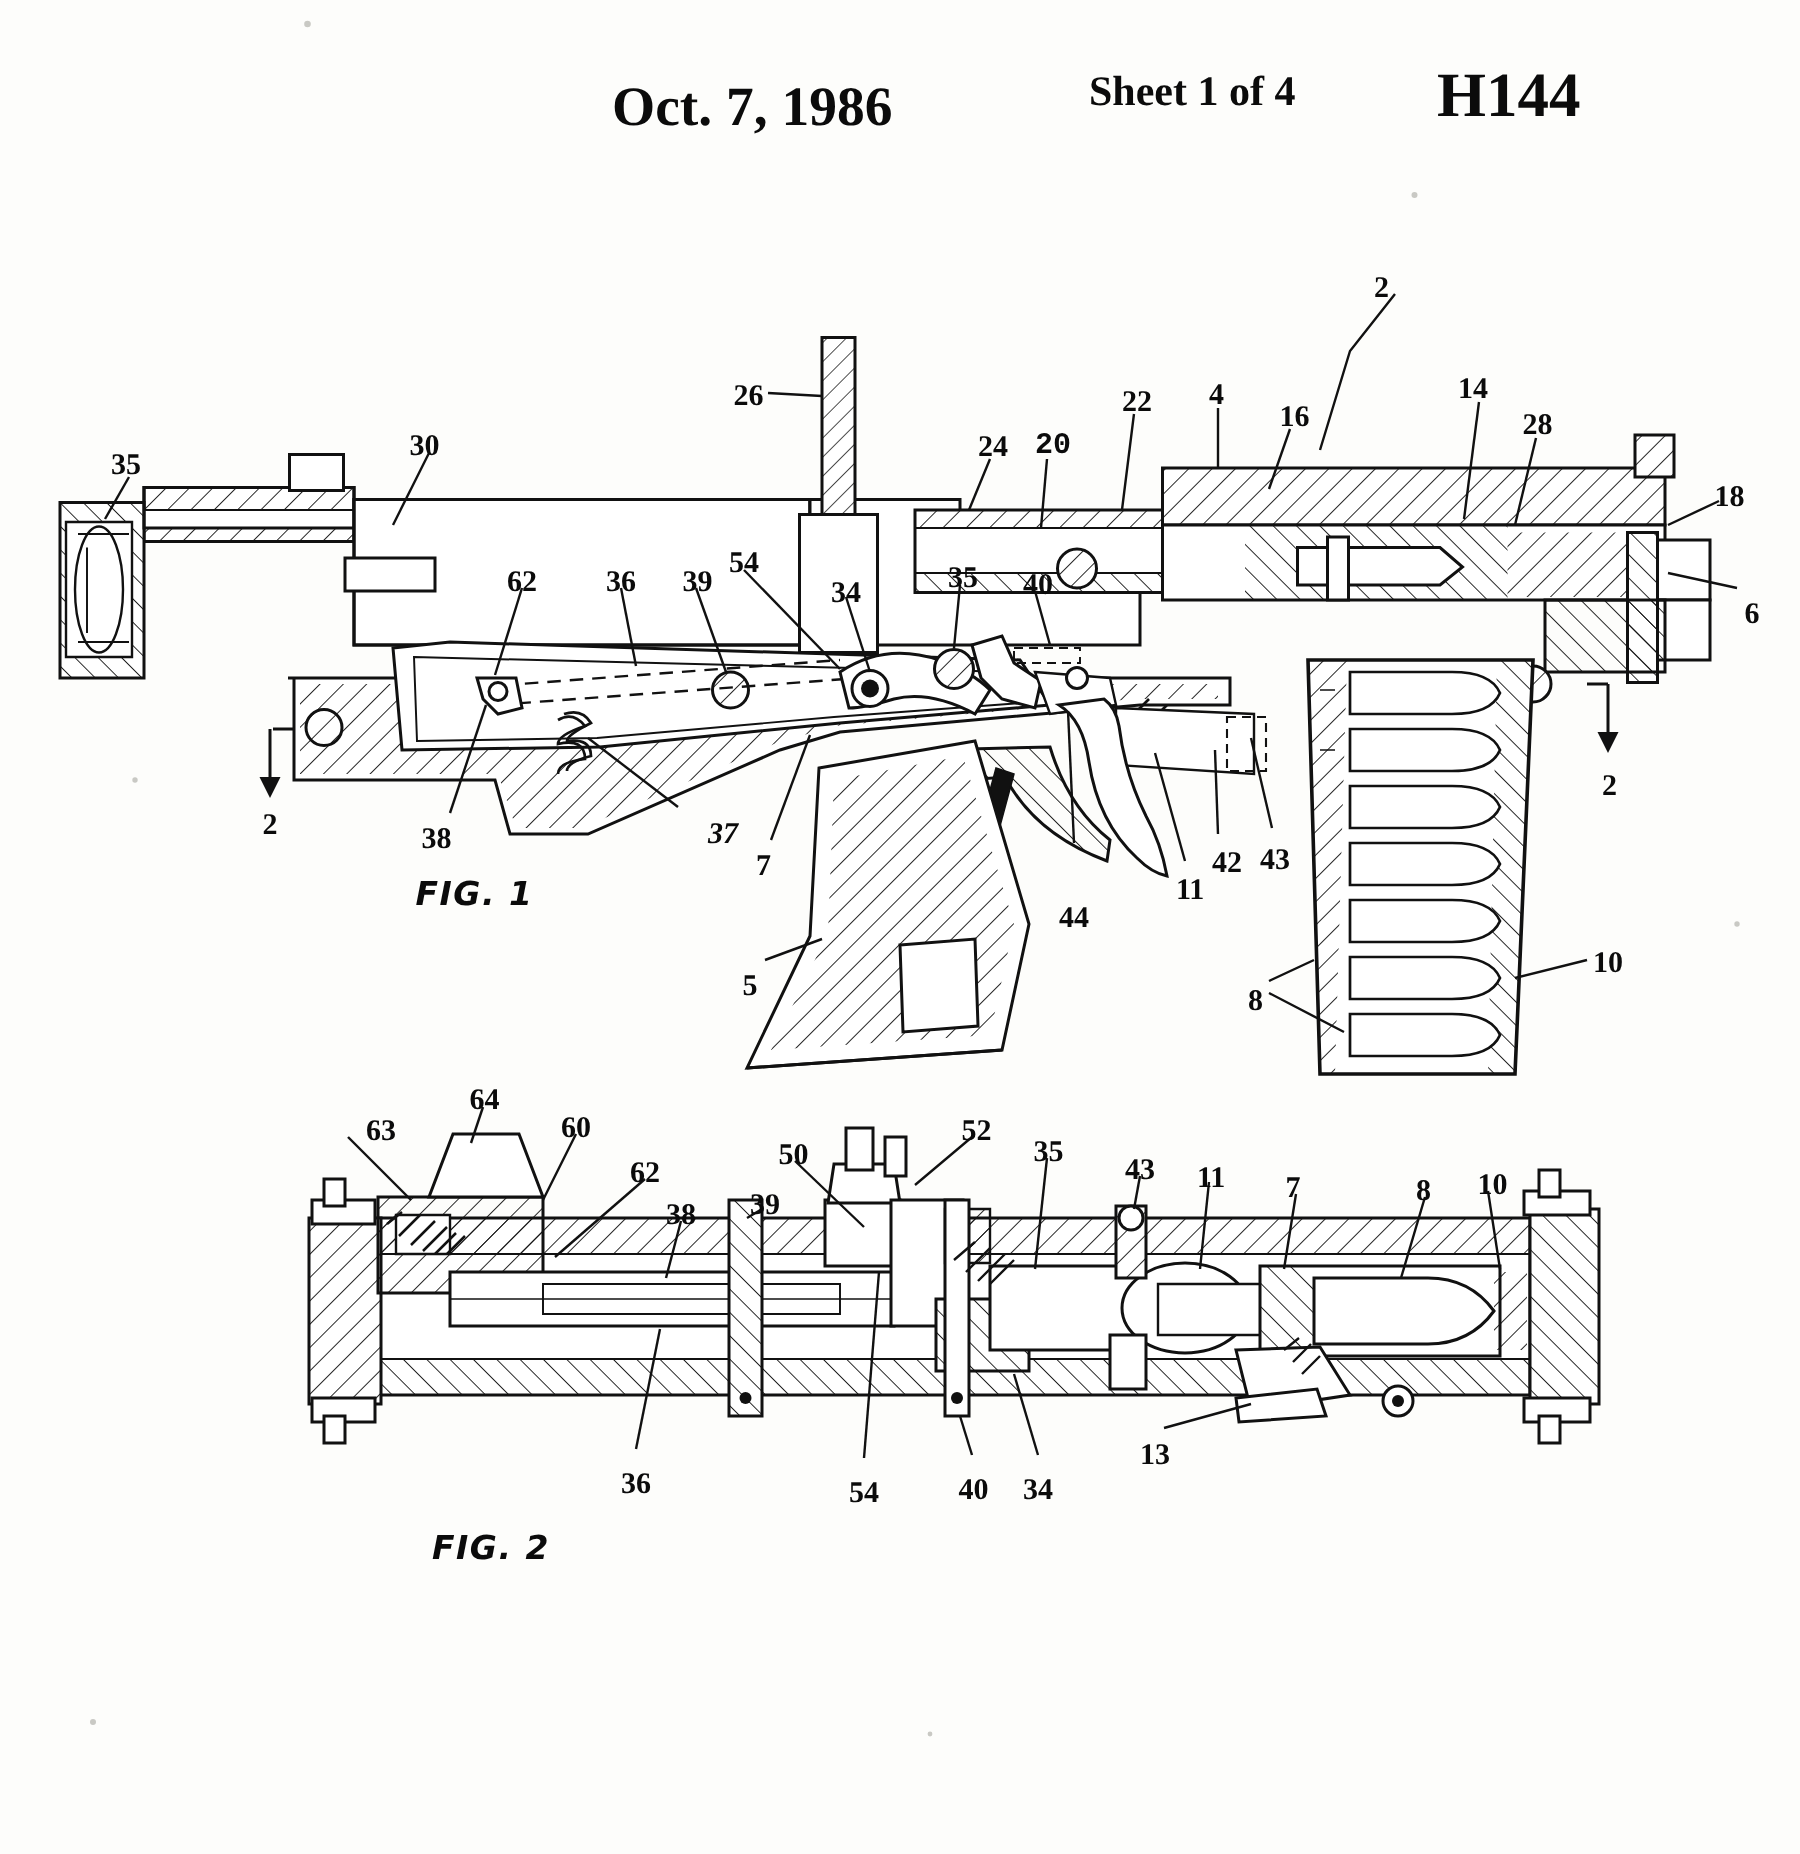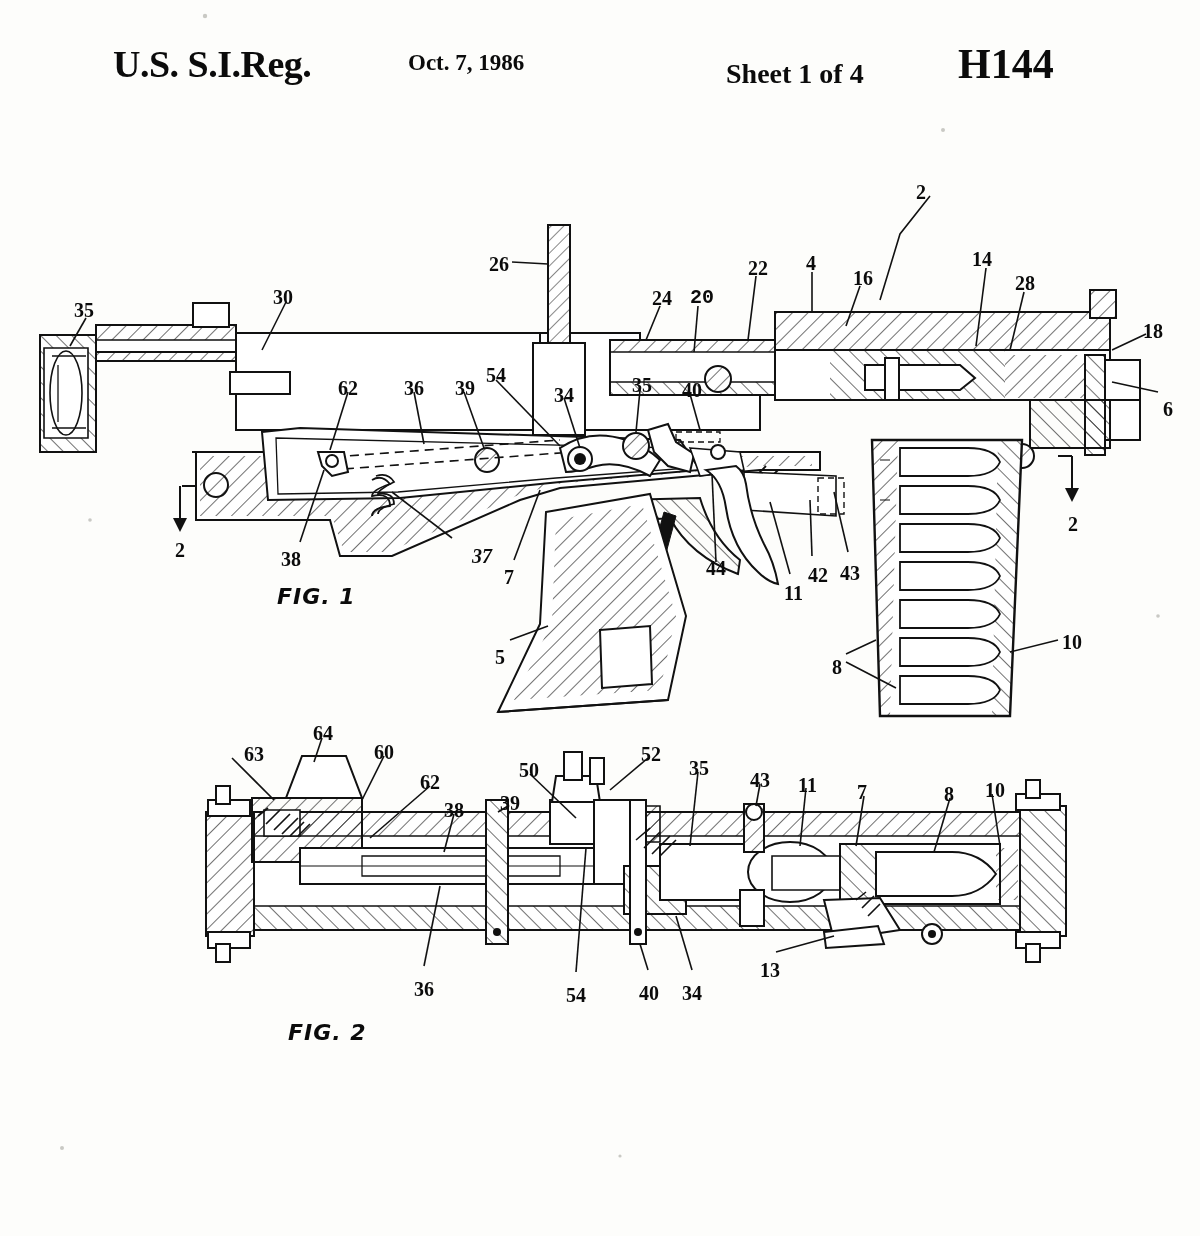--- a/index.html
+++ b/index.html
@@ -31,25 +31,25 @@
   }
   .hdr-office {
     left: 113px;
     top: 0;
     font-size: 38px;
     letter-spacing: -0.5px;
   }
   .hdr-date {
     left: 408px;
     top: 8px;
-    font-size: 23px;
+    font-size: 37px;
   }
   .hdr-sheet {
     left: 726px;
-    top: 16px;
+    top: 4px;
     font-size: 28px;
   }
   .hdr-num {
     left: 958px;
     top: -2px;
     font-size: 42px;
   }
   
   .figcap {
     position: absolute;
@@ -87,21 +87,20 @@
   .ln-lead { stroke: #111; stroke-width: 1.6; fill: none; }
   .fillw { fill: #ffffff; stroke: #111; stroke-width: 2; }
   .speck { fill: #c9c9c4; }
 </style>
 </head>
 <body>
 
 <div id="page">
 
   <div class="hdr">
-    <span class="hdr-office">U.S. S.I.Reg.</span>
     <span class="hdr-date">Oct. 7, 1986</span>
     <span class="hdr-sheet">Sheet 1 of 4</span>
     <span class="hdr-num">H144</span>
   </div>
 
   <svg id="art" viewBox="0 0 1200 1236">
     <defs>
       <pattern id="hatchA" width="11" height="11" patternUnits="userSpaceOnUse" patternTransform="rotate(45)">
         <line x1="0" y1="0" x2="0" y2="11" stroke="#111" stroke-width="1.2"></line>
       </pattern>
@@ -411,21 +410,21 @@
       <span class="ref" style="left: 455px; top: 378px;">39</span>
       <span class="ref" style="left: 486px; top: 365px;">54</span>
       <span class="ref" style="left: 554px; top: 385px;">34</span>
       <span class="ref" style="left: 632px; top: 375px;">35</span>
       <span class="ref" style="left: 682px; top: 380px;">40</span>
       <span class="ref" style="left: 175px; top: 540px;">2</span>
       <span class="ref" style="left: 1068px; top: 514px;">2</span>
       <span class="ref" style="left: 281px; top: 549px;">38</span>
       <span class="ref" style="left: 472px; top: 546px; font-style: italic;">37</span>
       <span class="ref" style="left: 504px; top: 567px;">7</span>
-      <span class="ref" style="left: 706px; top: 558px; text-align: right;">44</span>
+      <span class="ref" style="left: 706px; top: 602px; text-align: right;">44</span>
       <span class="ref" style="left: 784px; top: 583px;">11</span>
       <span class="ref" style="left: 808px; top: 565px;">42</span>
       <span class="ref" style="left: 840px; top: 563px;">43</span>
       <span class="ref" style="left: 495px; top: 647px;">5</span>
       <span class="ref" style="left: 832px; top: 657px;">8</span>
       <span class="ref" style="left: 1062px; top: 632px;">10</span>
     </div>
   <div id="refs-fig2">
       <span class="ref" style="left: 230px; top: 744px; margin-left: 14px;">63</span>
       <span class="ref" style="left: 313px; top: 723px;">64</span>

